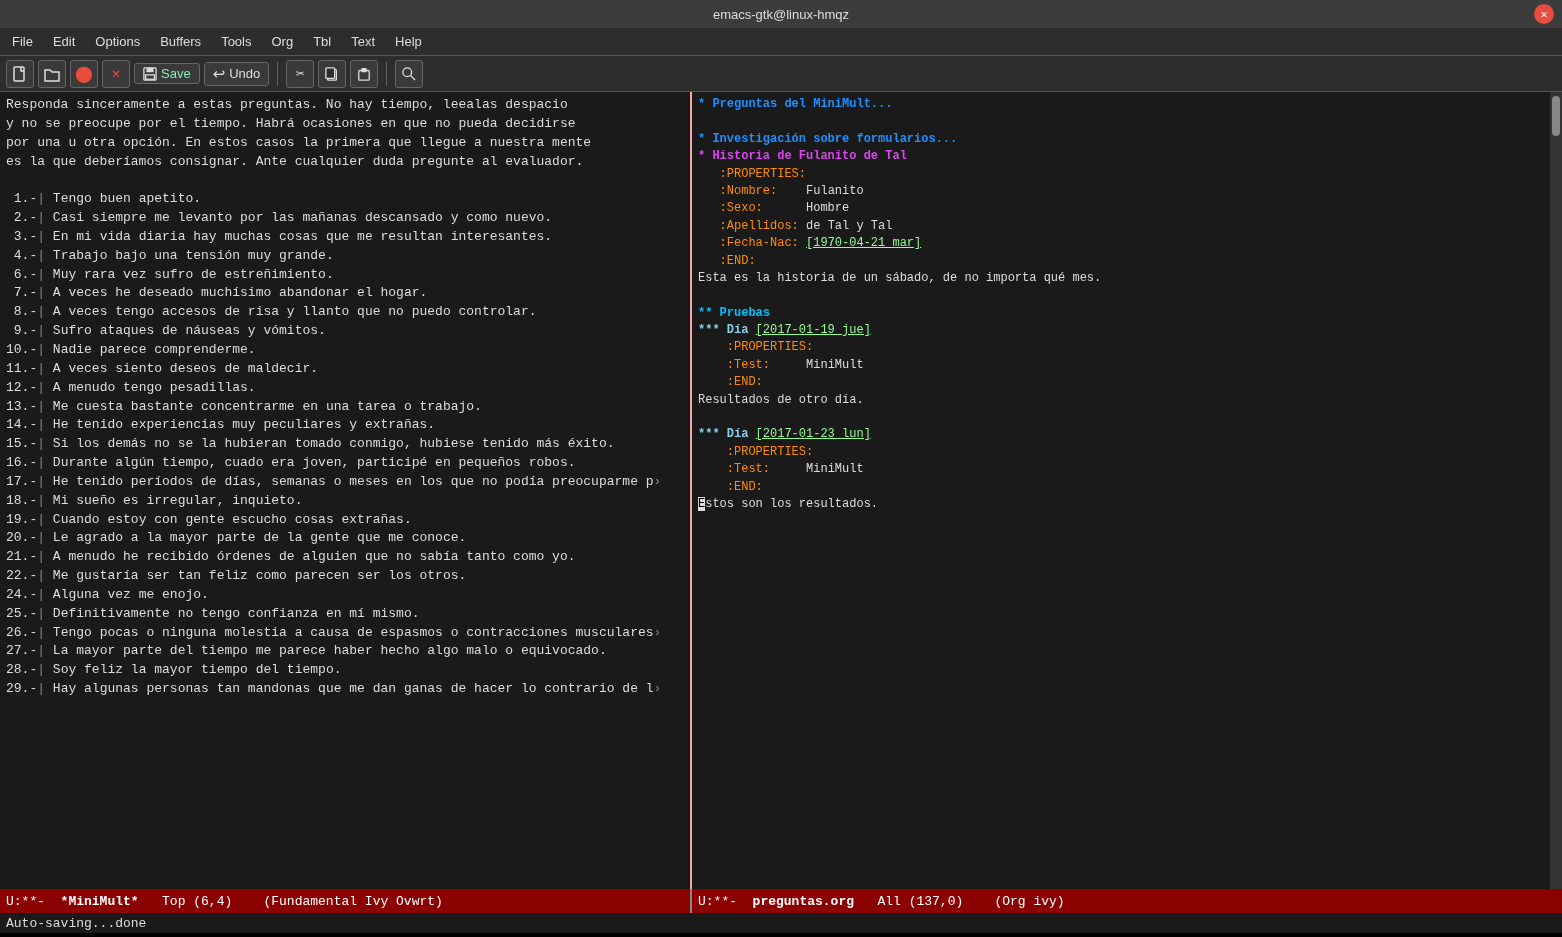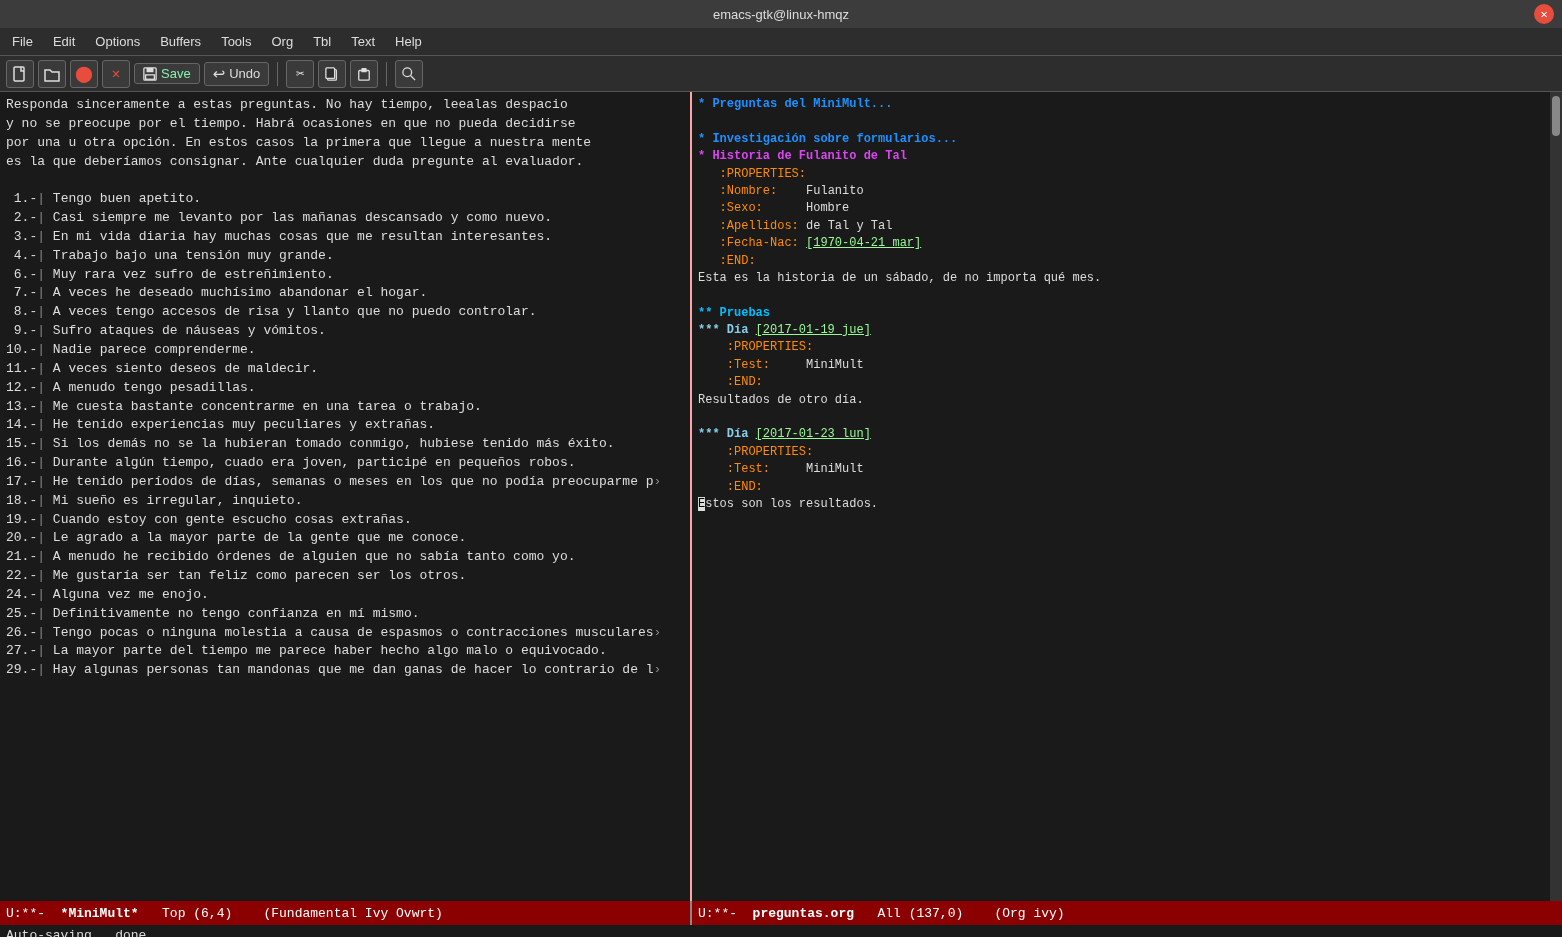--- a/index.html
+++ b/index.html
@@ -156,21 +156,21 @@
       flex: 1;
       overflow: hidden;
       padding: 4px 6px;
       line-height: 1.45;
       color: #ddd;
       font-size: 12px;
     }
 
     
     #statusbar {
-      height: 36px;
+      height: 48px;
       display: flex;
       flex-direction: column;
     }
     #status-line-left {
       flex: 0 0 24px;
       display: flex;
       background: #1a1a1a;
     }
     #status-left {
       flex: 0 0 692px;
@@ -327,20 +327,21 @@
       <div class="left-line">17.-<span style="color:#888">|</span> He tenido períodos de días, semanas o meses en los que no podía preocuparme p<span style="color:#888">›</span></div>
       <div class="left-line">18.-<span style="color:#888">|</span> Mi sueño es irregular, inquieto.</div>
       <div class="left-line">19.-<span style="color:#888">|</span> Cuando estoy con gente escucho cosas extrañas.</div>
       <div class="left-line">20.-<span style="color:#888">|</span> Le agrado a la mayor parte de la gente que me conoce.</div>
       <div class="left-line">21.-<span style="color:#888">|</span> A menudo he recibido órdenes de alguien que no sabía tanto como yo.</div>
       <div class="left-line">22.-<span style="color:#888">|</span> Me gustaría ser tan feliz como parecen ser los otros.</div>
       <div class="left-line">24.-<span style="color:#888">|</span> Alguna vez me enojo.</div>
       <div class="left-line">25.-<span style="color:#888">|</span> Definitivamente no tengo confianza en mí mismo.</div>
       <div class="left-line">26.-<span style="color:#888">|</span> Tengo pocas o ninguna molestia a causa de espasmos o contracciones musculares<span style="color:#888">›</span></div>
       <div class="left-line">27.-<span style="color:#888">|</span> La mayor parte del tiempo me parece haber hecho algo malo o equivocado.</div>
+      <div class="left-line">28.-<span style="color:#888">|</span> Soy feliz la mayor tiempo del tiempo.</div>
       <div class="left-line">29.-<span style="color:#888">|</span> Hay algunas personas tan mandonas que me dan ganas de hacer lo contrario de l<span style="color:#888">›</span></div>
     </div>
   </div>
 
   <div id="right-pane">
     <div id="right-content">
       <div style="white-space:pre;"><span class="org-heading1">* Preguntas del MiniMult...</span></div>
       <div>&nbsp;</div>
       <div style="white-space:pre;"><span class="org-heading1">* Investigación sobre formularios...</span></div>
       <div style="white-space:pre;"><span style="color:#d946ef;font-weight:bold;">* Historia de Fulanito de Tal</span></div>

